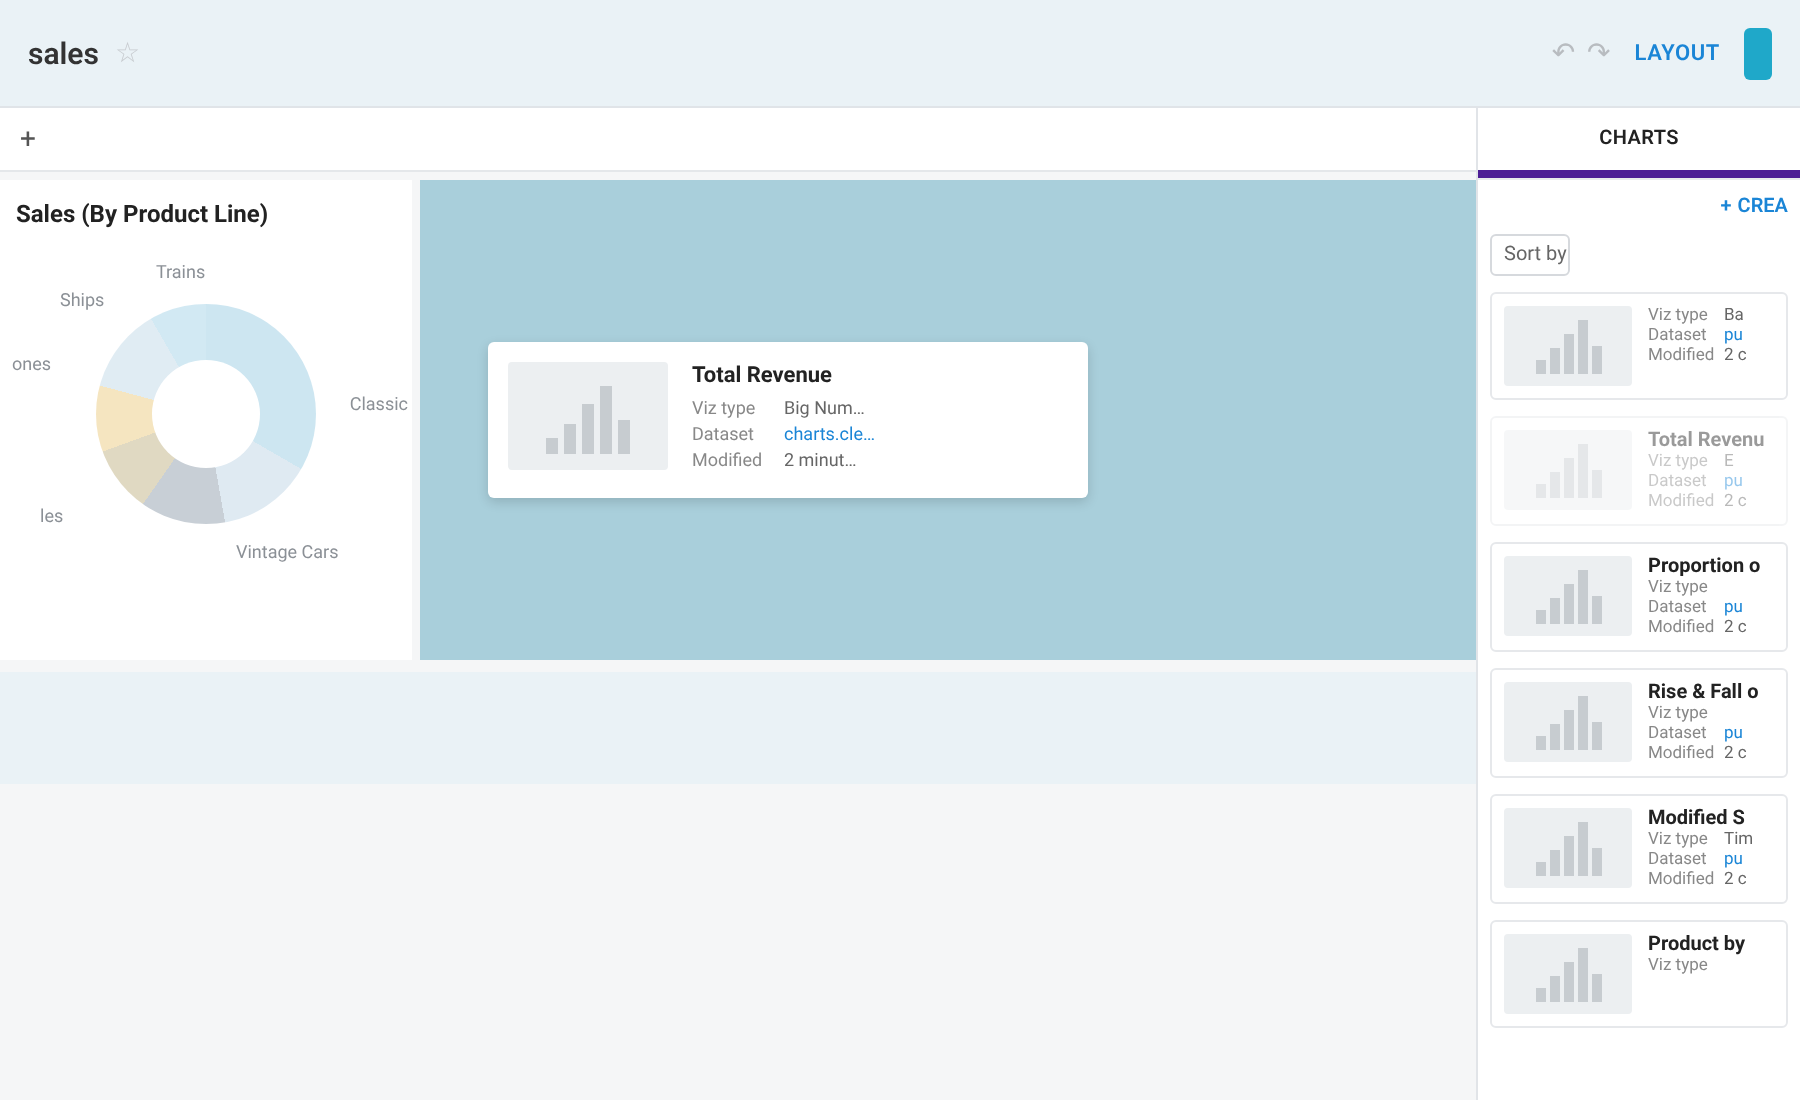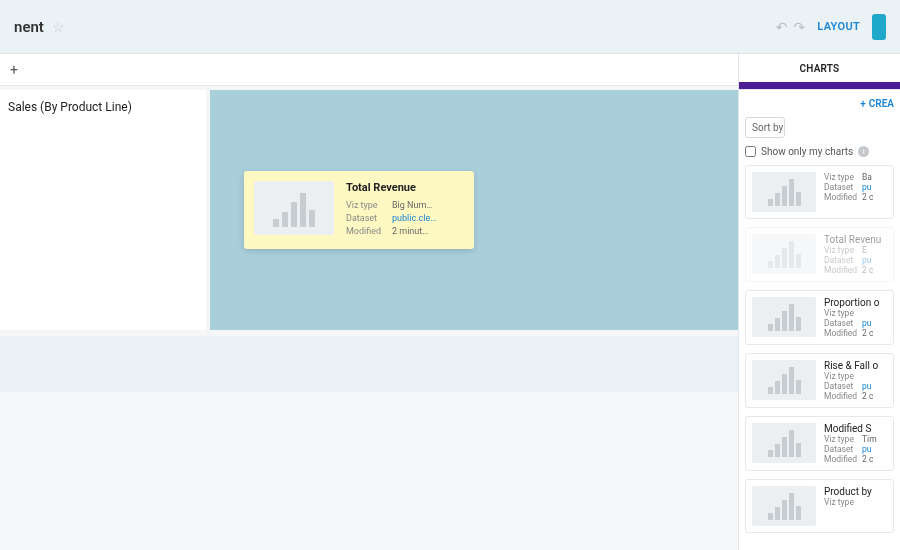--- a/index.html
+++ b/index.html
@@ -12,105 +12,114 @@
 .undo-redo{display:flex;gap:6px;color:#b8bcc0}
 .undo-redo span{font-size:14px;cursor:pointer}
 .discard{color:#1a85d6;font-size:11px;font-weight:600;letter-spacing:.3px;cursor:pointer}
 .save-btn{background:#1fa8c9;width:14px;height:26px;border-radius:3px;cursor:pointer}
 .main{display:flex;height:496px}
 .canvas-area{flex:1;position:relative;overflow:hidden}
 .tabs-bar{background:#fff;height:32px;border-bottom:1px solid #e4e7ea;display:flex;align-items:center;padding-left:10px}
 .add-tab{color:#555;font-size:14px;cursor:pointer}
 .dash-row{display:flex;height:240px;margin-top:4px}
 .panel-left{width:206px;background:#fff;padding:10px 8px;position:relative}
-.panel-title{font-size:12px;font-weight:400;color:#222;margin-bottom:8px}
+.panel-title{font-size:12px;font-weight:700;color:#222;margin-bottom:8px}
 .donut-wrap{position:relative;width:150px;height:150px;margin:18px auto 0}
 .donut{width:110px;height:110px;border-radius:50%;background:conic-gradient(#cde6f1 0 120deg,#dfeaf2 120deg 170deg,#c8cfd6 170deg 215deg,#e0d9c2 215deg 250deg,#f5e5c0 250deg 285deg,#e0ecf3 285deg 330deg,#d2e9f3 330deg 360deg);position:absolute;left:20px;top:20px}
 .donut::after{content:"";position:absolute;left:28px;top:28px;width:54px;height:54px;border-radius:50%;background:#fff}
 .dl{position:absolute;font-size:9px;color:#8b9096}
 .dl1{top:0;left:50px}.dl2{top:14px;left:2px}.dl3{top:46px;left:-22px}.dl4{top:66px;right:-26px}.dl5{bottom:0;left:90px}.dl6{bottom:18px;left:-8px}
 .dropzone{flex:1;background:#a9cfdb;margin-left:4px;position:relative;display:flex;align-items:center;justify-content:flex-start;padding-left:34px}
-.chart-card{background:#fef9c3;border-radius:3px;box-shadow:0 2px 6px rgba(0,0,0,.15);width:230px;padding:10px;display:flex;gap:12px}
+.chart-card{background:#ffffff;border-radius:3px;box-shadow:0 2px 6px rgba(0,0,0,.15);width:300px;padding:10px;display:flex;gap:12px}
 .thumb{width:80px;height:54px;background:#eceff1;border-radius:2px;display:flex;align-items:flex-end;justify-content:center;gap:3px;padding:8px}
 .thumb span{width:6px;background:#c7ccd0;display:inline-block}
 .card-meta{flex:1}
 .card-title{font-size:11px;font-weight:700;color:#222;margin-bottom:6px}
 .meta-row{display:flex;font-size:9px;color:#888;margin-bottom:3px}
 .meta-label{width:46px}
 .meta-val{color:#666}
 .meta-link{color:#1a85d6}
 .spacer-row{background:#eaf2f6;height:56px;margin-top:6px}
 .sidebar{width:162px;min-width:162px;border-left:1px solid #e1e4e8;background:#fff;display:flex;flex-direction:column}
 .side-tabs{display:flex;height:36px;border-bottom:1px solid #e7e9ec}
 .side-tab{flex:1;display:flex;align-items:center;justify-content:center;font-size:10px;font-weight:600;color:#666;letter-spacing:.2px;cursor:pointer;white-space:nowrap;overflow:hidden}
-.side-tab.active{color:#222;border-bottom:7px solid #4c1d95}
+.side-tab.active{color:#222;border-bottom:4px solid #4c1d95}
 .create-row{display:flex;justify-content:flex-end;align-items:center;padding:8px 6px;color:#1a85d6;font-size:10px;font-weight:600;gap:3px;cursor:pointer}
 .filter-row{display:flex;gap:6px;padding:0 6px 8px}
 .search{flex:1;border:1px solid #d6d9dd;border-radius:3px;padding:4px 6px;font-size:10px;color:#555;min-width:0}
 .sortbtn{border:1px solid #d6d9dd;border-radius:3px;padding:4px 6px;font-size:10px;color:#666;background:#fff;white-space:nowrap;overflow:hidden;max-width:40px;cursor:pointer}
 .mycharts{display:flex;align-items:center;gap:5px;padding:0 6px 8px;font-size:10px;color:#555}
 .mycharts input{width:11px;height:11px}
 .info{width:11px;height:11px;border-radius:50%;background:#c4c8cc;color:#fff;font-size:8px;display:inline-flex;align-items:center;justify-content:center}
 .chart-list{flex:1;overflow:hidden}
 .list-item{border:1px solid #e6e8eb;border-radius:3px;margin:0 6px 8px;padding:6px;display:flex;gap:8px;cursor:pointer}
 .list-item.faded{opacity:.45}
 .li-thumb{width:64px;height:40px;background:#eceff1;border-radius:2px;display:flex;align-items:flex-end;justify-content:center;gap:2px;padding:6px;flex-shrink:0}
 .li-thumb span{width:5px;background:#c7ccd0;display:inline-block}
 .li-meta{flex:1;min-width:0;overflow:hidden}
-.li-title{font-size:10px;font-weight:400;color:#222;white-space:nowrap;overflow:hidden}
+.li-title{font-size:10px;font-weight:700;color:#222;white-space:nowrap;overflow:hidden}
 .li-row{font-size:8.5px;color:#888;display:flex;white-space:nowrap}
 .li-row .k{width:38px;flex-shrink:0}
 .li-row .v{color:#666;overflow:hidden}
 .li-row .lnk{color:#1a85d6}
 </style>
 </head>
 <body>
 
 <div class="header">
   <div class="header-left">
-    <span class="title">nent</span>
+    <span class="title">sales</span>
     <span class="star">☆</span>
   </div>
   <div class="header-right">
     <div class="undo-redo">
       <span>↶</span>
       <span>↷</span>
     </div>
     <span class="discard">LAYOUT</span>
     <div class="save-btn"></div>
   </div>
 </div>
 
 <div class="main">
   <div class="canvas-area">
     <div class="tabs-bar">
       <span class="add-tab">+</span>
     </div>
     <div class="dash-row">
       <div class="panel-left">
         <div class="panel-title">Sales (By Product Line)</div>
+        <div class="donut-wrap">
+          <div class="donut"></div>
+          <span class="dl dl1">Trains</span>
+          <span class="dl dl2">Ships</span>
+          <span class="dl dl3">ones</span>
+          <span class="dl dl4">Classic</span>
+          <span class="dl dl5">Vintage Cars</span>
+          <span class="dl dl6">les</span>
+        </div>
       </div>
       <div class="dropzone">
         <div class="chart-card">
           <div class="thumb">
             <span style="height:20%"></span>
               <span style="height:40%"></span>
               <span style="height:65%"></span>
               <span style="height:90%"></span>
               <span style="height:45%"></span>
           </div>
           <div class="card-meta">
             <div class="card-title">Total Revenue</div>
             <div class="meta-row">
                 <span class="meta-label">Viz type</span>
                 <span class="meta-val">Big Num…</span>
               </div>
             <div class="meta-row">
                 <span class="meta-label">Dataset</span>
-                <span class="meta-link">public.cle…</span>
+                <span class="meta-link">charts.cle…</span>
               </div>
             <div class="meta-row">
                 <span class="meta-label">Modified</span>
                 <span class="meta-val">2 minut…</span>
               </div>
           </div>
         </div>
       </div>
     </div>
     <div class="spacer-row"></div>
@@ -120,25 +129,20 @@
     <div class="side-tabs">
       <div class="side-tab active">CHARTS</div>
     </div>
     <div class="create-row">
       <span>+</span>
       <span>CREA</span>
     </div>
     <div class="filter-row">
       <button class="sortbtn">Sort by r</button>
     </div>
-    <div class="mycharts">
-      <input type="checkbox" style="">
-      <span>Show only my charts</span>
-      <span class="info">i</span>
-    </div>
     <div class="chart-list" id="chart-list">
         <div class="list-item">
           <div class="li-thumb">
             <span style="height:25%"></span>
             <span style="height:45%"></span>
             <span style="height:70%"></span>
             <span style="height:95%"></span>
             <span style="height:50%"></span>
           </div>
           <div class="li-meta">

